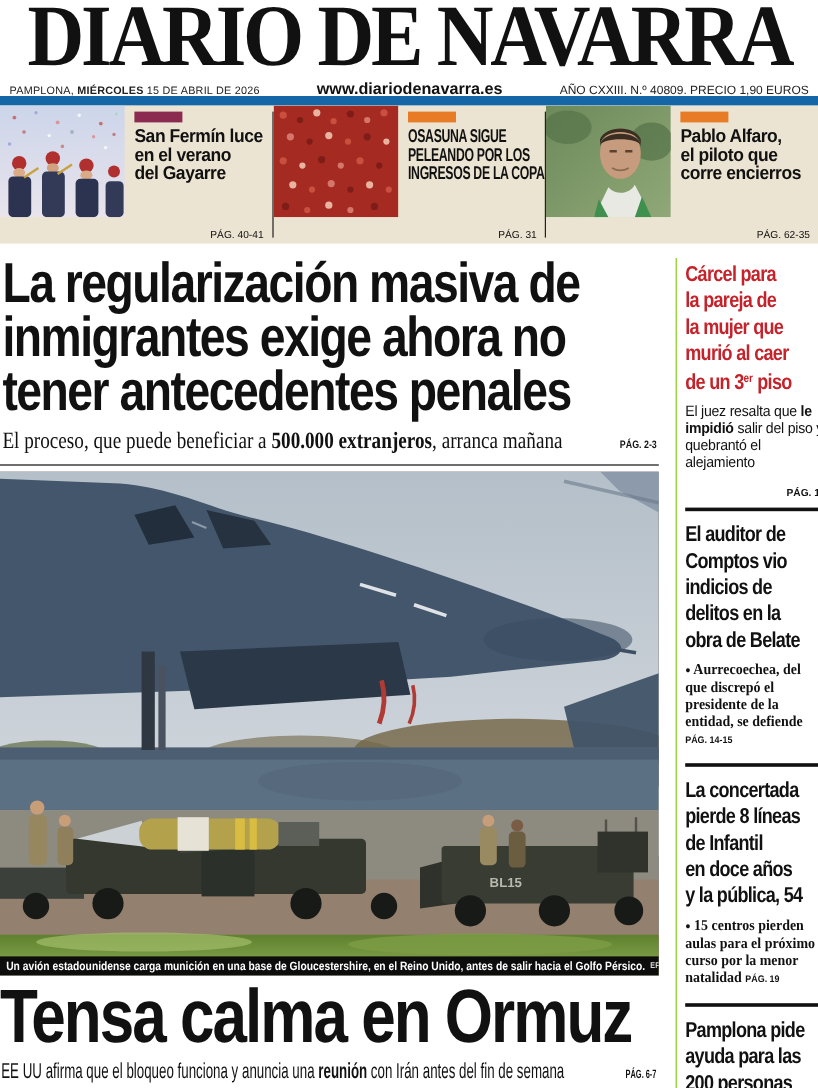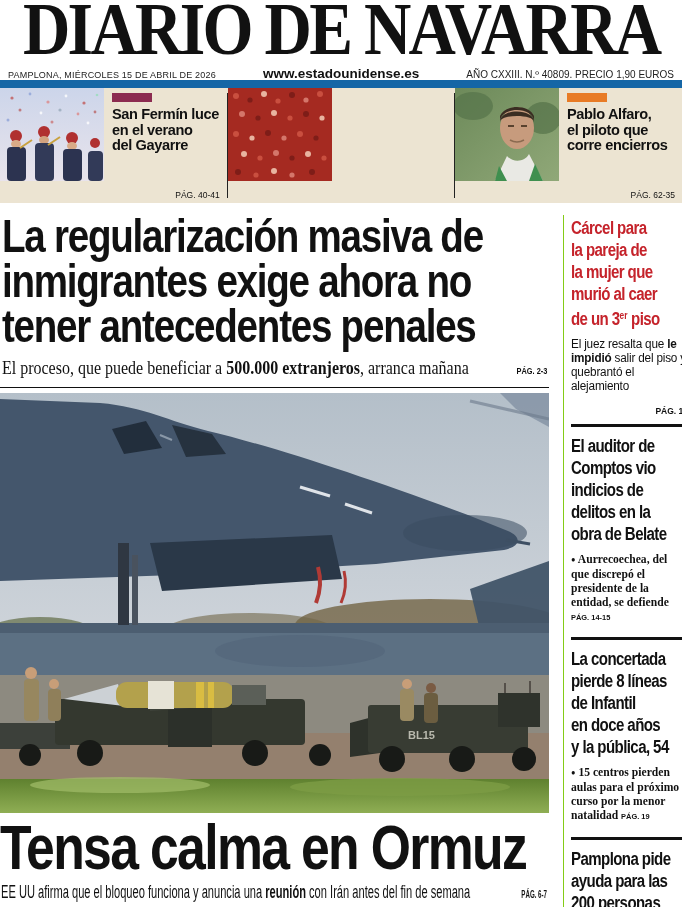--- a/index.html
+++ b/index.html
@@ -6,21 +6,21 @@
   body{width:682px;height:907px;overflow:hidden;background:#fff;color:#111;
        font-family:"Liberation Sans",sans-serif;position:relative}
 
   
   .masthead{height:80px;overflow:visible}
   .mast-title{font-family:"Liberation Serif",serif;font-weight:700;font-size:73px;
     line-height:60px;white-space:nowrap;text-align:center;width:760px;
     transform:scaleX(.898);transform-origin:0 0;letter-spacing:-3px;margin-top:0}
   .mast-meta{display:flex;justify-content:space-between;align-items:baseline;padding:6px 8px 0 8px}
   .m-left{font-size:9px;color:#222;letter-spacing:.2px}
-  .m-left .day{font-weight:400}
+  .m-left .day{font-weight:700}
   .m-url{font-size:13.5px;font-weight:700}
   .m-right{font-size:10px;color:#222}
 
   .blueband{height:8px;background:var(--band-blue,#1566a6)}
 
   
   .teasers{height:115px;background:var(--strip-bg,#ece4d2);display:flex;align-items:stretch}
   .teaser{display:flex;flex:1;min-width:0}
   .tphoto{width:104px;flex:0 0 104px}
   .tphoto svg{display:block;width:104px;height:93px}
@@ -75,21 +75,21 @@
   .bullet .glyph{font-size:8px;vertical-align:1px}
   .sep{height:3px;background:#111;margin:8px 0 8px 0;width:117px}
 </style>
 </head>
 <body>
 
 <header class="masthead">
   <div class="mast-title">DIARIO DE NAVARRA</div>
   <div class="mast-meta">
     <span class="m-left"><span>PAMPLONA, </span><span class="day">MIÉRCOLES</span><span> 15 DE ABRIL DE 2026</span></span>
-    <span class="m-url">www.estadounidense.es</span>
+    <span class="m-url">www.diariodenavarra.es</span>
     <span class="m-right">AÑO CXXIII. N.º 40809. PRECIO 1,90 EUROS</span>
   </div>
 </header>
 
 <div class="blueband"></div>
 
 <section class="teasers">
 
   <div class="teaser t1">
     <div class="tphoto">
@@ -178,20 +178,29 @@
             <circle cx="80" cy="66" r="3" fill="#e8b4a0"></circle>
           <circle cx="96" cy="70" r="2.6" fill="#c94f3f"></circle>
             <circle cx="10" cy="84" r="3" fill="#7e1d18"></circle>
           <circle cx="28" cy="87" r="2.6" fill="#c94f3f"></circle>
             <circle cx="46" cy="83" r="3" fill="#e8b4a0"></circle>
           <circle cx="64" cy="87" r="2.6" fill="#d4766a"></circle>
             <circle cx="84" cy="84" r="3" fill="#7e1d18"></circle>
         </g>
       </svg>
     </div>
+    <div class="ttext">
+      <div class="tab orange"></div>
+      <div class="t-title c">
+          <div>OSASUNA SIGUE</div>
+          <div>PELEANDO POR LOS</div>
+          <div>INGRESOS DE LA COPA</div>
+        </div>
+      <div class="t-page">PÁG. 31</div>
+    </div>
   </div>
 
   <div class="tdiv"></div>
 
   <div class="teaser t3">
     <div class="tphoto">
       <svg viewBox="0 0 104 93">
         <defs>
             <linearGradient id="tg3" x1="0" y1="0" x2="1" y2="1">
           <stop offset="0" stop-color="#6d8a5a"></stop>
@@ -309,20 +318,26 @@
         <rect x="48" y="296" width="13" height="32" rx="4" fill="#8f7f5a"></rect>
         <circle cx="407" cy="291" r="5" fill="#c89e78"></circle>
         <rect x="400" y="296" width="14" height="32" rx="4" fill="#9a8a62"></rect>
         <circle cx="431" cy="295" r="5" fill="#7a5b43"></circle>
         <rect x="424" y="300" width="14" height="30" rx="4" fill="#6b5d40"></rect>
 
         <rect x="0" y="386" width="549" height="34" fill="url(#grass)"></rect>
         <ellipse cx="120" cy="392" rx="90" ry="8" fill="#a3bd6a" opacity=".7"></ellipse>
         <ellipse cx="400" cy="394" rx="110" ry="9" fill="#7d9c45" opacity=".8"></ellipse>
       </svg>
+      <div class="caption">
+        <div class="caption-in">
+          <span>Un avión estadounidense carga munición en una base de Gloucestershire, en el Reino Unido, antes de salir hacia el Golfo Pérsico.</span>
+          <span class="credit">EFE</span>
+        </div>
+      </div>
     </div>
 
     <h2 class="hrm-hl">Tensa calma en Ormuz</h2>
     <div class="hrm-sub">
       <span><span>EE UU afirma que el bloqueo funciona y anuncia una </span><b>reunión</b><span> con Irán antes del fin de semana</span></span>
       <span class="pg-sans">PÁG. 6-7</span>
     </div>
   </div>
 
   <aside class="rcol">

